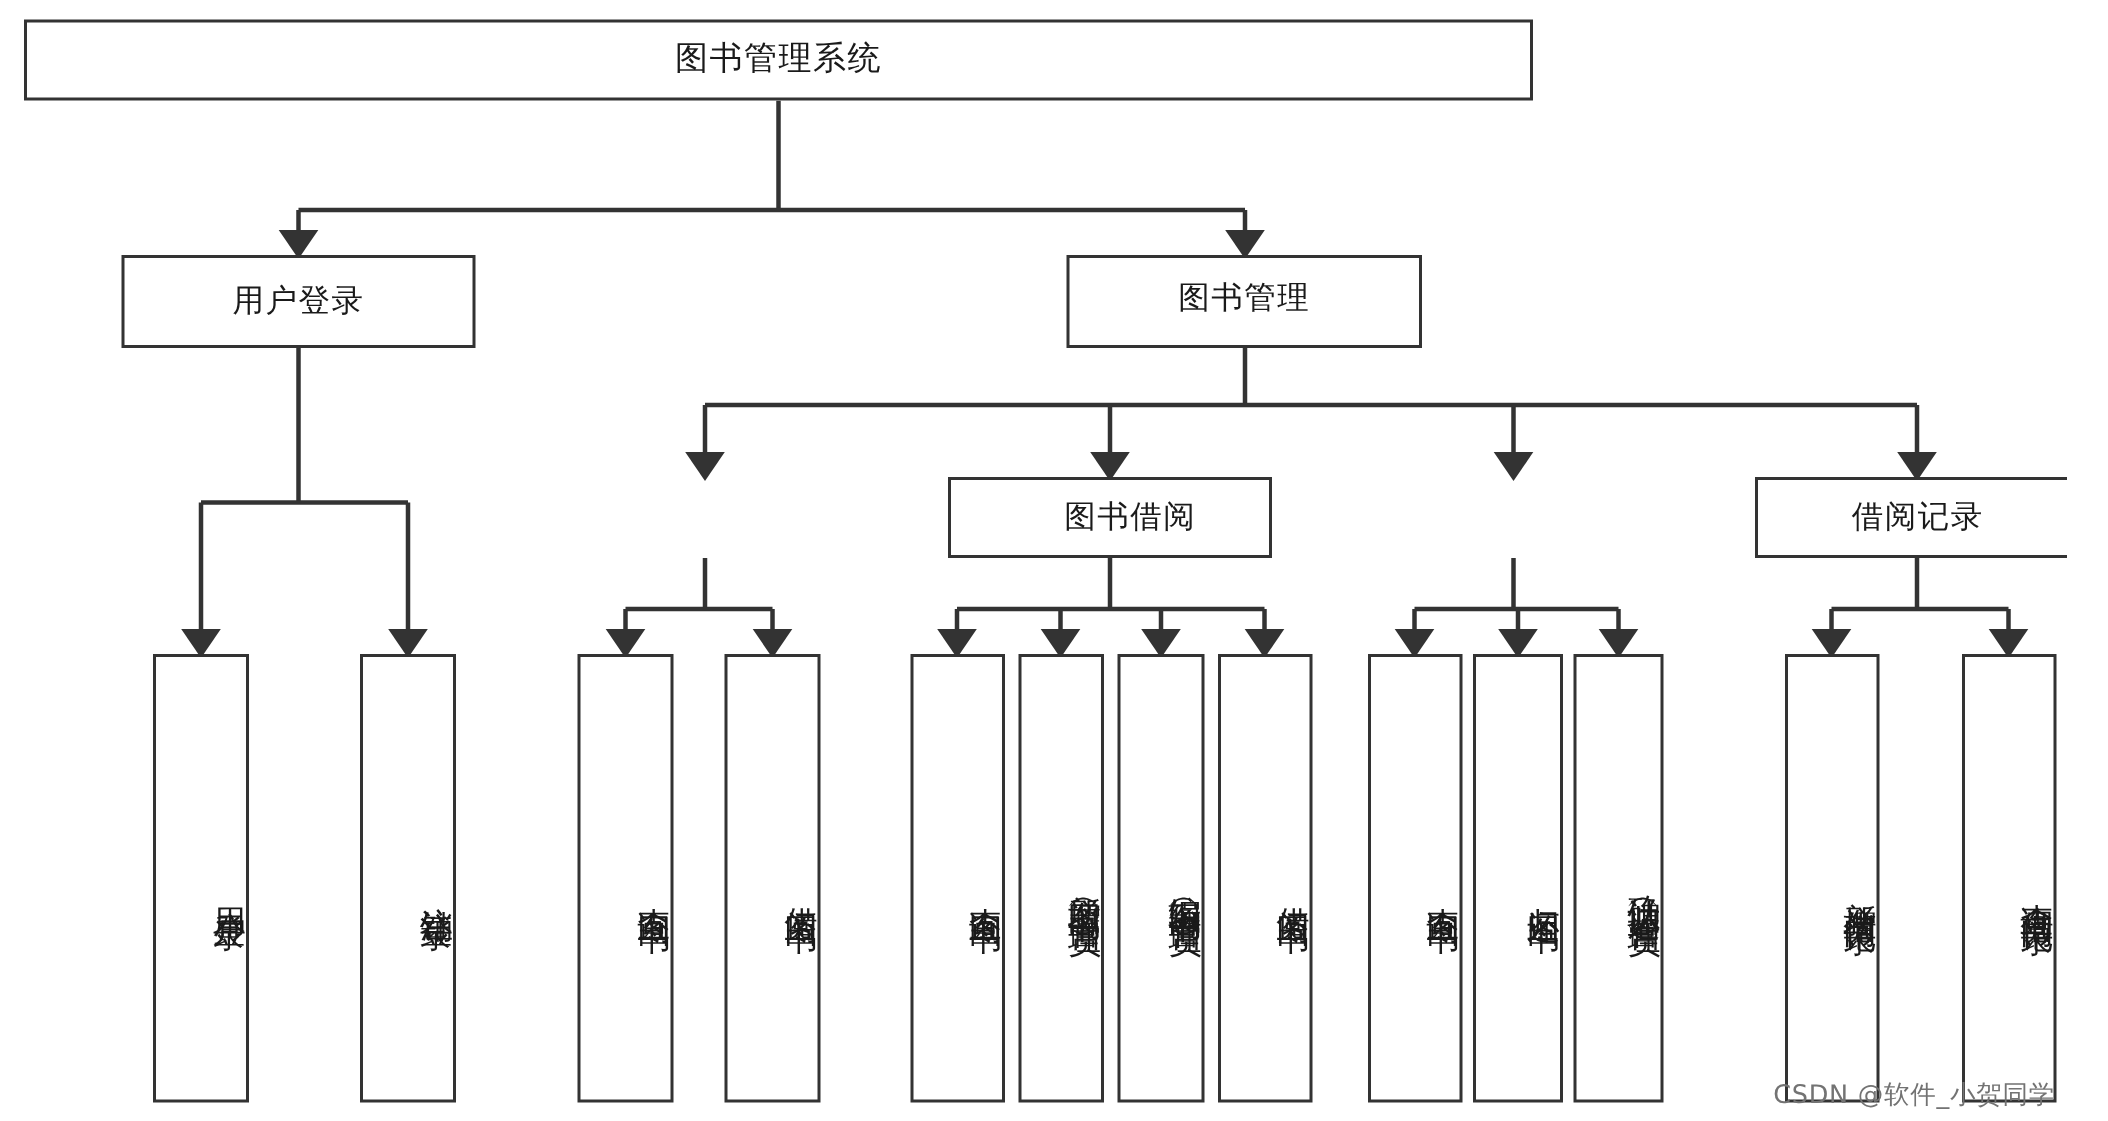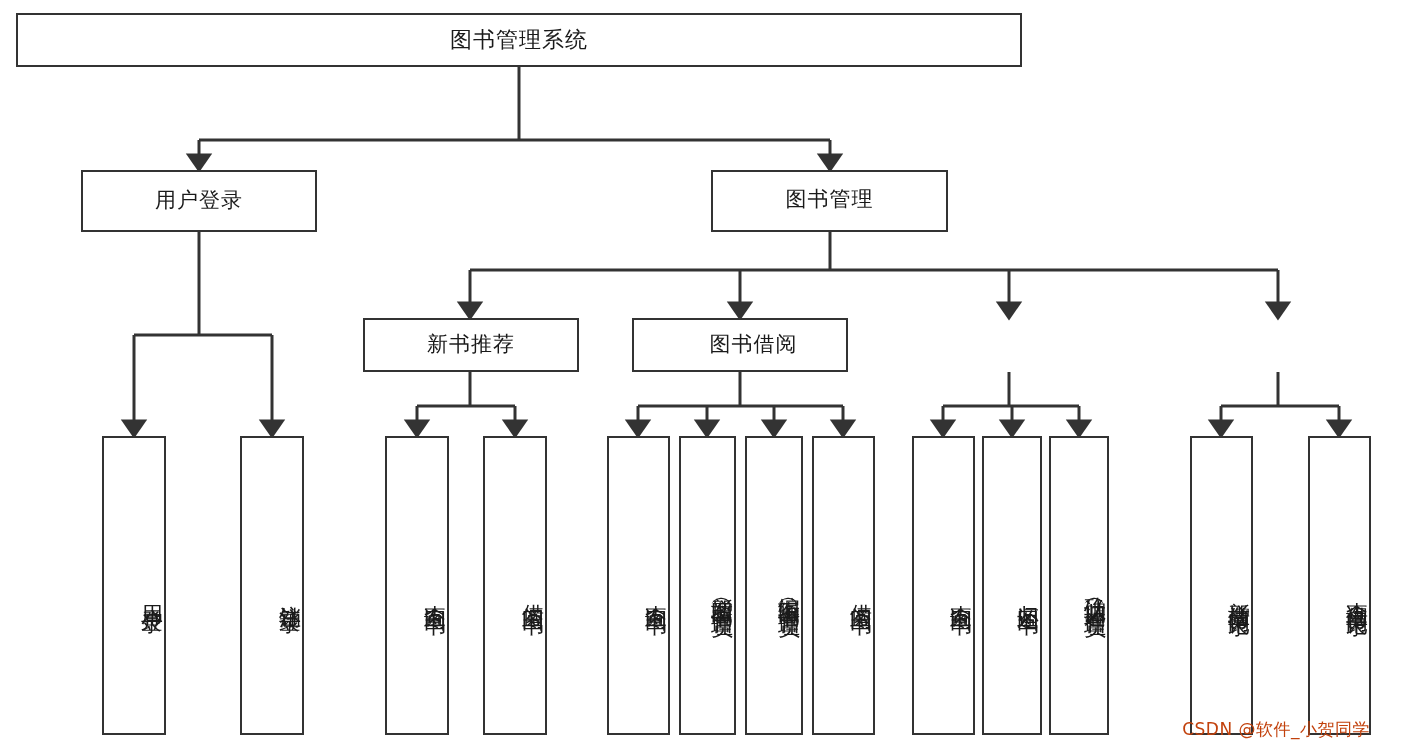--- a/index.html
+++ b/index.html
@@ -58,21 +58,21 @@
     writing-mode: vertical-rl;
     text-orientation: upright;
     display: block;
     white-space: nowrap;
   }
   #watermark {
     position: absolute;
     right: 8px;
     bottom: 6px;
     font-size: 17px;
-    color: #c2410c;
+    color: #737373;
     letter-spacing: 0.5px;
     white-space: nowrap;
     font-family: "DejaVu Sans", "Liberation Sans", sans-serif;
   }
 </style>
 </head>
 <body>
 
 <div id="canvas">
 
@@ -130,25 +130,25 @@
     <span>图书管理系统</span>
   </div>
 
   <div class="node horiz" style="left:81px; top:170px; width:236px; height:62px;">
     <span>用户登录</span>
   </div>
   <div class="node horiz" style="left:711px; top:170px; width:237px; height:62px;font-family:Liberation Mono, monospace;">
     <span>图书管理</span>
   </div>
 
-  <div class="node horiz" style="left:363px; top:318px; width:216px; height:54px;">
-    <span>新书推荐</span>
-  </div>
   <div class="node horiz" style="left:632px; top:318px; width:216px; height:54px;padding-left:27px;">
     <span>图书借阅</span>
+  </div>
+  <div class="node horiz" style="left:1170px; top:318px; width:217px; height:54px;">
+    <span>借阅记录</span>
   </div>
 
   <div class="node vert" style="left:102px; top:436px; width:64px; height:299px;">
     <span>用户登录</span>
   </div>
   <div class="node vert" style="left:240px; top:436px; width:64px; height:299px;">
     <span>注销登录</span>
   </div>
 
   <div class="node vert" style="left:385px; top:436px; width:64px; height:299px;">

